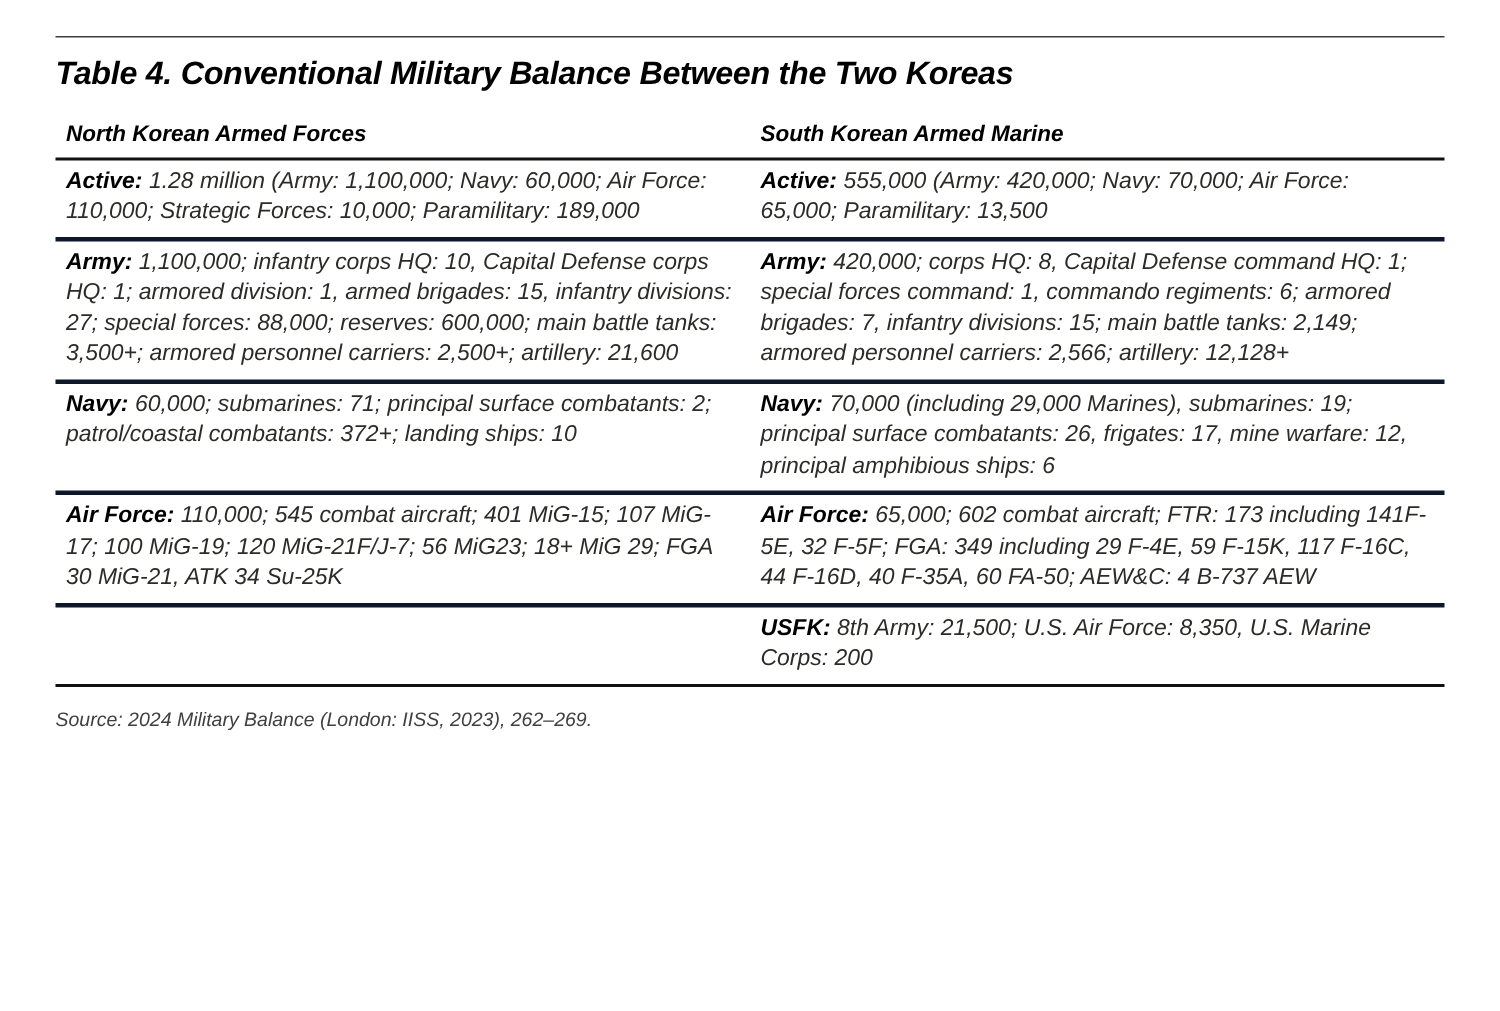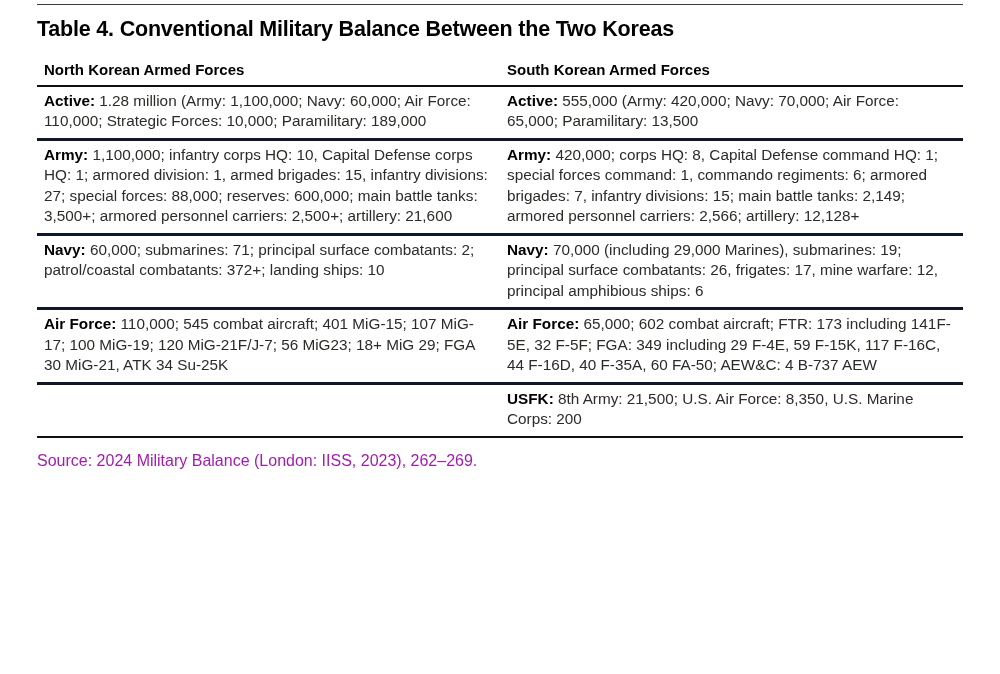--- a/index.html
+++ b/index.html
@@ -13,21 +13,22 @@
     position: relative;
     width: 1000px;
     height: 674px;
     background: #ffffff;
     box-sizing: border-box;
     overflow: hidden;
   }
   .content {
     width: 926px;
     margin: 0 auto;
-    padding-top: 4px;
+    padding-top: 24px;
+    font-style: italic;
   }
   .top-rule {
     border-top: 1px solid #3c3c3e;
     height: 0;
   }
   h1.table-title {
     margin: 13px 0 15px 0;
     font-size: 21.5px;
     line-height: 1.1;
     font-weight: 700;
@@ -57,43 +58,43 @@
     border-bottom: 3px solid #0f172a;
     color: #2d2b28;
   }
   tbody tr:last-child td {
     border-bottom: 2px solid #111111;
   }
   td.v-center { vertical-align: middle; }
   .lbl { font-weight: 700; color: #000000; }
   p.source-note {
     margin: 14px 0 0 0;
-    font-size: 16px;
-    color: #a21caf;
+    font-size: 13px;
+    color: #404040;
   }
 </style>
 </head>
 <body>
 
 <div class="page">
   <div class="content">
 
     <div class="top-rule"></div>
 
     <h1 class="table-title">Table 4. Conventional Military Balance Between the Two Koreas</h1>
 
     <table class="balance">
       <colgroup>
           <col>
           <col>
         </colgroup>
       <thead>
         <tr>
           <th>North Korean Armed Forces</th>
-          <th>South Korean Armed Forces</th>
+          <th>South Korean Armed Marine</th>
         </tr>
       </thead>
       <tbody>
         <tr>
           <td>
             <span class="lbl">Active:</span>
             <span class="txt">1.28 million (Army: 1,100,000; Navy: 60,000; Air Force: 110,000; Strategic Forces: 10,000; Paramilitary: 189,000</span>
           </td>
           <td>
             <span class="lbl">Active:</span>

